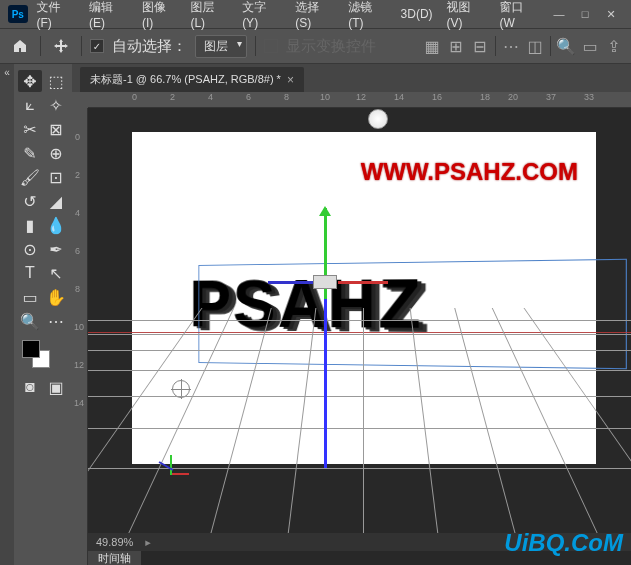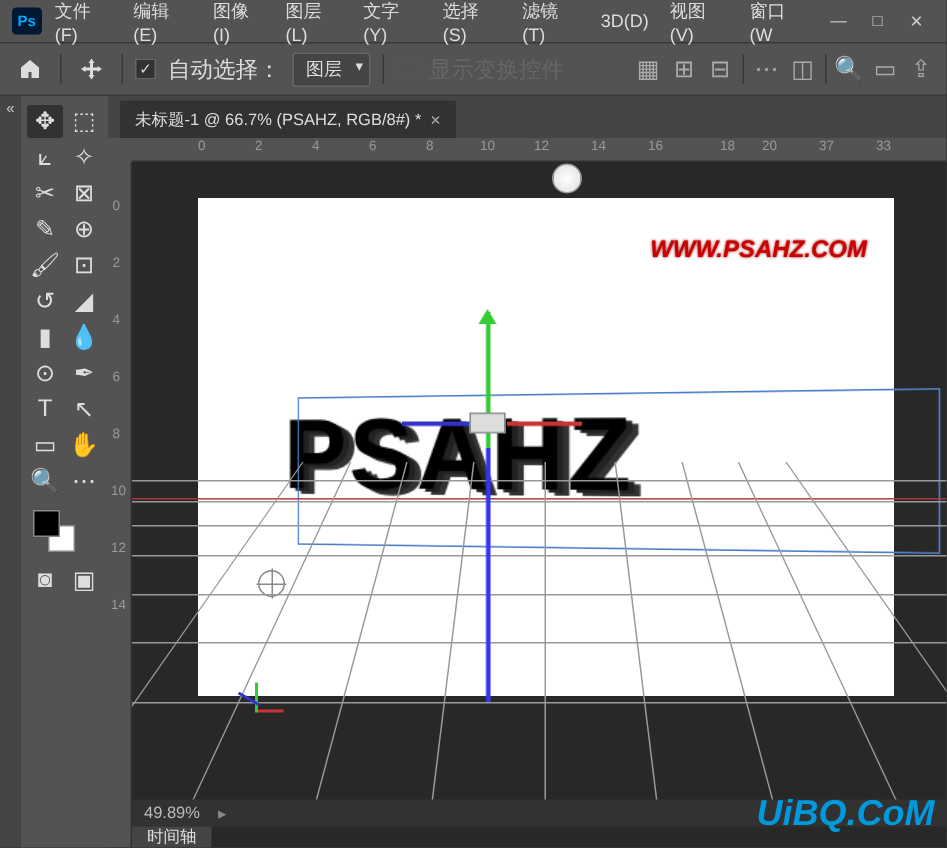--- a/index.html
+++ b/index.html
@@ -50,21 +50,21 @@
 .axis-z{position:absolute;left:236px;top:100px;width:3px;height:260px;background:linear-gradient(#3c3,#3c3 35%,#33f 35%,#33f);z-index:5}
 .axis-z:before{content:"";position:absolute;top:-8px;left:-5px;border:6px solid transparent;border-bottom:10px solid #3c3}
 .axis-x{position:absolute;left:180px;top:173px;width:120px;height:3px;z-index:5}
 .axis-x:before{content:"";position:absolute;left:0;width:50px;height:3px;background:#33c}
 .axis-x:after{content:"";position:absolute;right:0;width:50px;height:3px;background:#c33}
 .axis-knob{position:absolute;left:225px;top:167px;width:24px;height:14px;background:#ddd;border:1px solid #888;z-index:6}
 .mini-axes{position:absolute;left:68px;bottom:52px;width:30px;height:30px;z-index:4}
 .mini-axes .mx{position:absolute;left:15px;top:20px;width:18px;height:2px;background:#c33}
 .mini-axes .my{position:absolute;left:14px;top:2px;width:2px;height:20px;background:#3c3}
 .mini-axes .mz{position:absolute;left:2px;top:12px;width:16px;height:2px;background:#33c;transform:rotate(30deg)}
-.watermark{position:absolute;right:18px;top:26px;color:#c00;font-size:16px;font-weight:bold;font-style:italic;text-shadow:0 0 2px #800}
+.watermark{position:absolute;right:18px;top:26px;color:#c00;font-size:24px;font-weight:bold;text-shadow:0 0 2px #800}
 .watermark2{position:absolute;right:8px;bottom:8px;color:#0099dd;font-size:24px;font-weight:bold;font-style:italic}
 .light-widget{position:absolute;left:280px;top:1px;width:20px;height:20px;border-radius:50%;background:radial-gradient(#fff,#ddd);border:1px solid #999}
 .vanish{position:absolute;left:40px;top:248px;width:18px;height:18px;border:1px solid #888;border-radius:50%}
 .vanish:before,.vanish:after{content:"";position:absolute;background:#888}
 .vanish:before{left:8px;top:-2px;width:1px;height:20px}
 .vanish:after{top:8px;left:-2px;height:1px;width:20px}
 .status{height:18px;background:#323232;color:#bbb;font-size:11px;display:flex;align-items:center;padding:0 8px;gap:10px;position:absolute;bottom:14px;left:16px;right:0}
 .status .arrow{margin-left:2px;color:#888}
 .panel-tab{position:absolute;bottom:0;left:16px;background:#454545;color:#ddd;font-size:11px;padding:2px 10px;height:14px;line-height:11px}
 </style>

